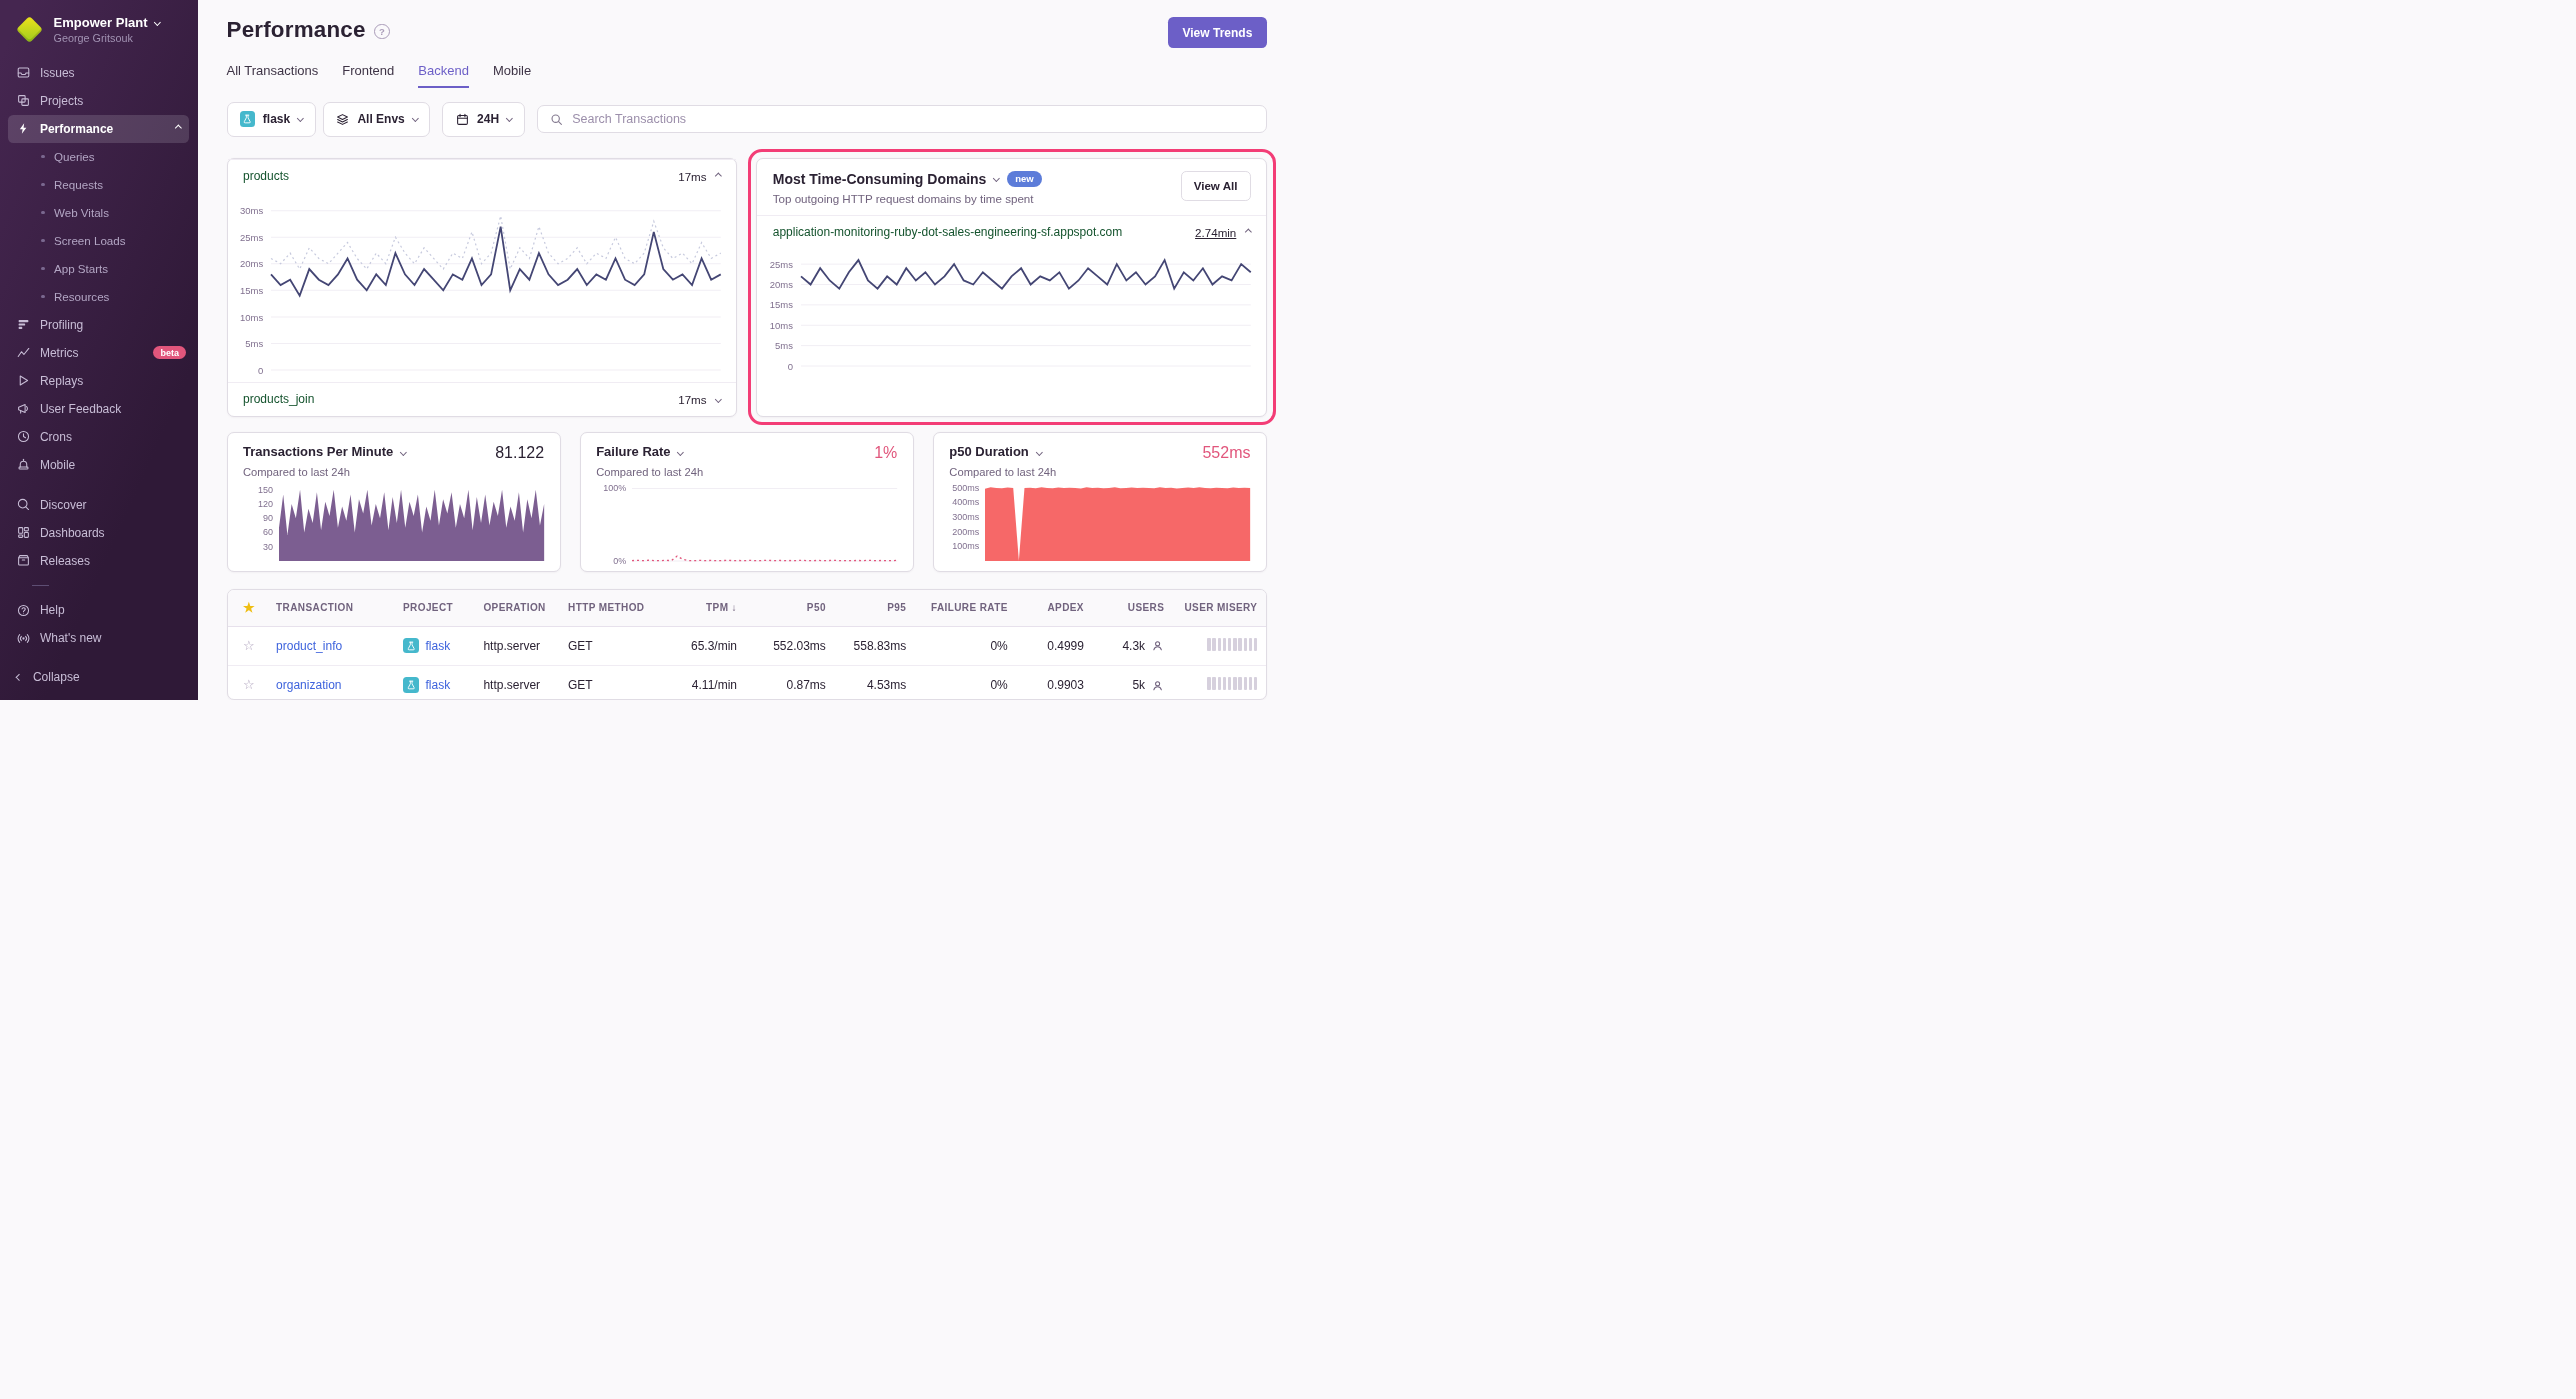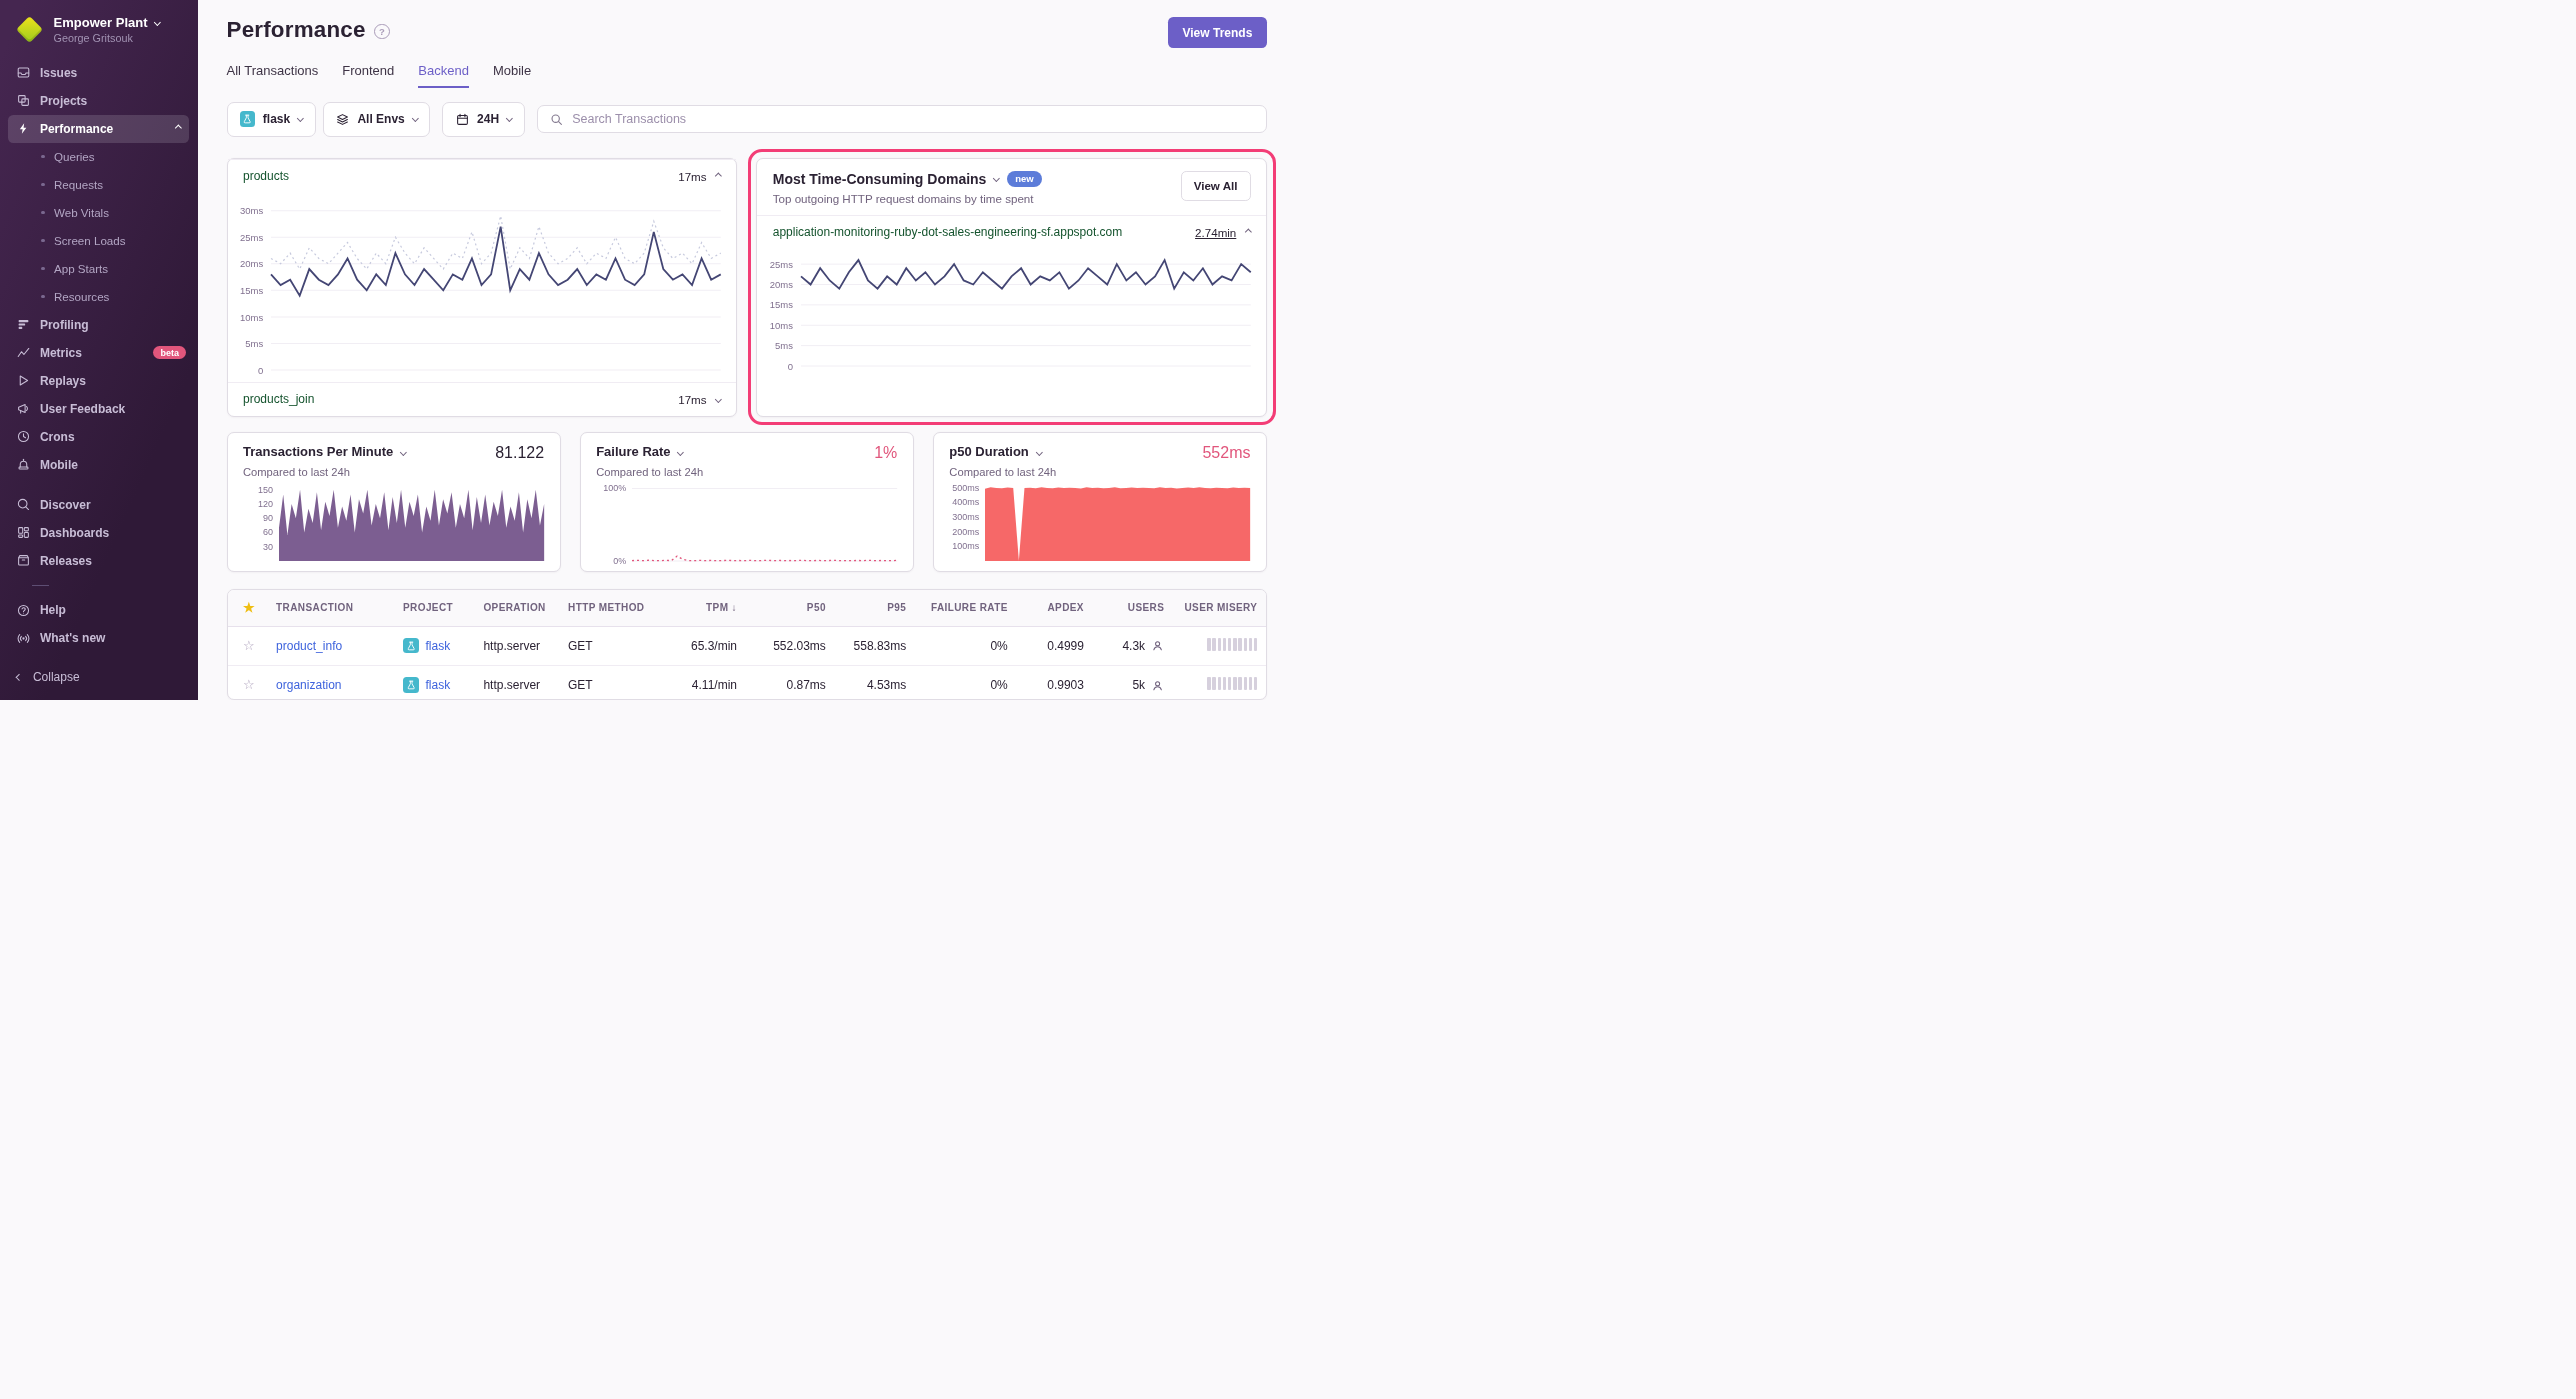--- a/index.html
+++ b/index.html
@@ -13,21 +13,21 @@
   .logo{width:31px;height:31px;display:flex;align-items:center;justify-content:center;}
   .diamond{width:19px;height:19px;background:linear-gradient(135deg,#EFE21B,#9CCB1E);transform:rotate(45deg);border-radius:3.5px;box-shadow:inset -1.7px -1.7px 0 rgba(0,0,0,.12);}
   .org-name-row{display:flex;align-items:center;gap:7px;color:#fff;font-weight:bold;font-size:13px;}
   .user-name{font-size:10.8px;color:#A293B3;margin-top:1.7px;}
   nav{flex:1;display:flex;flex-direction:column;padding-top:3.5px;}
   .nav-group{display:flex;flex-direction:column;}
   .nav-group + .nav-group{margin-top:12px;}
   .nav-item{display:flex;align-items:center;gap:9.5px;height:28px;padding:0 12px 0 16.4px;font-size:12px;cursor:pointer;}
   .nav-item.active{background:rgba(244,240,250,0.15);margin:0 8.6px 0 7.8px;padding:0 8.6px;border-radius:5.2px;color:#FFFFFF;font-weight:bold;}
   .nav-icon{width:14px;display:inline-flex;align-items:center;justify-content:center;}
-  .nav-label{flex:1;white-space:nowrap;font-weight:bold;}
+  .nav-label{flex:1;white-space:nowrap;}
   .nav-sub{display:flex;align-items:center;gap:9.5px;height:28px;padding-left:41px;font-size:11.6px;color:#B3A6C4;cursor:pointer;}
   .sub-dot{width:3.5px;height:3.5px;border-radius:50%;background:#7A688F;flex:0 0 auto;}
   .badge-beta{background:#E1567C;color:#fff;font-size:9px;font-weight:bold;padding:1.7px 7px;border-radius:8.6px;}
   .nav-divider{height:0.9px;width:17px;background:#5E4E74;margin:10.4px 0 10.4px 32px;}
   .collapse-row{display:flex;align-items:center;gap:11.2px;padding:10.4px 17px 7px;font-size:12px;cursor:pointer;}
   .chev{display:inline-block;width:6px;height:6px;border-right:1.4px solid currentColor;border-bottom:1.4px solid currentColor;transform:rotate(45deg);}
   .chev.up{transform:rotate(-135deg);}
   .chev.left{transform:rotate(135deg);}
   .chev.sm{width:4.7px;height:4.7px;}
 

